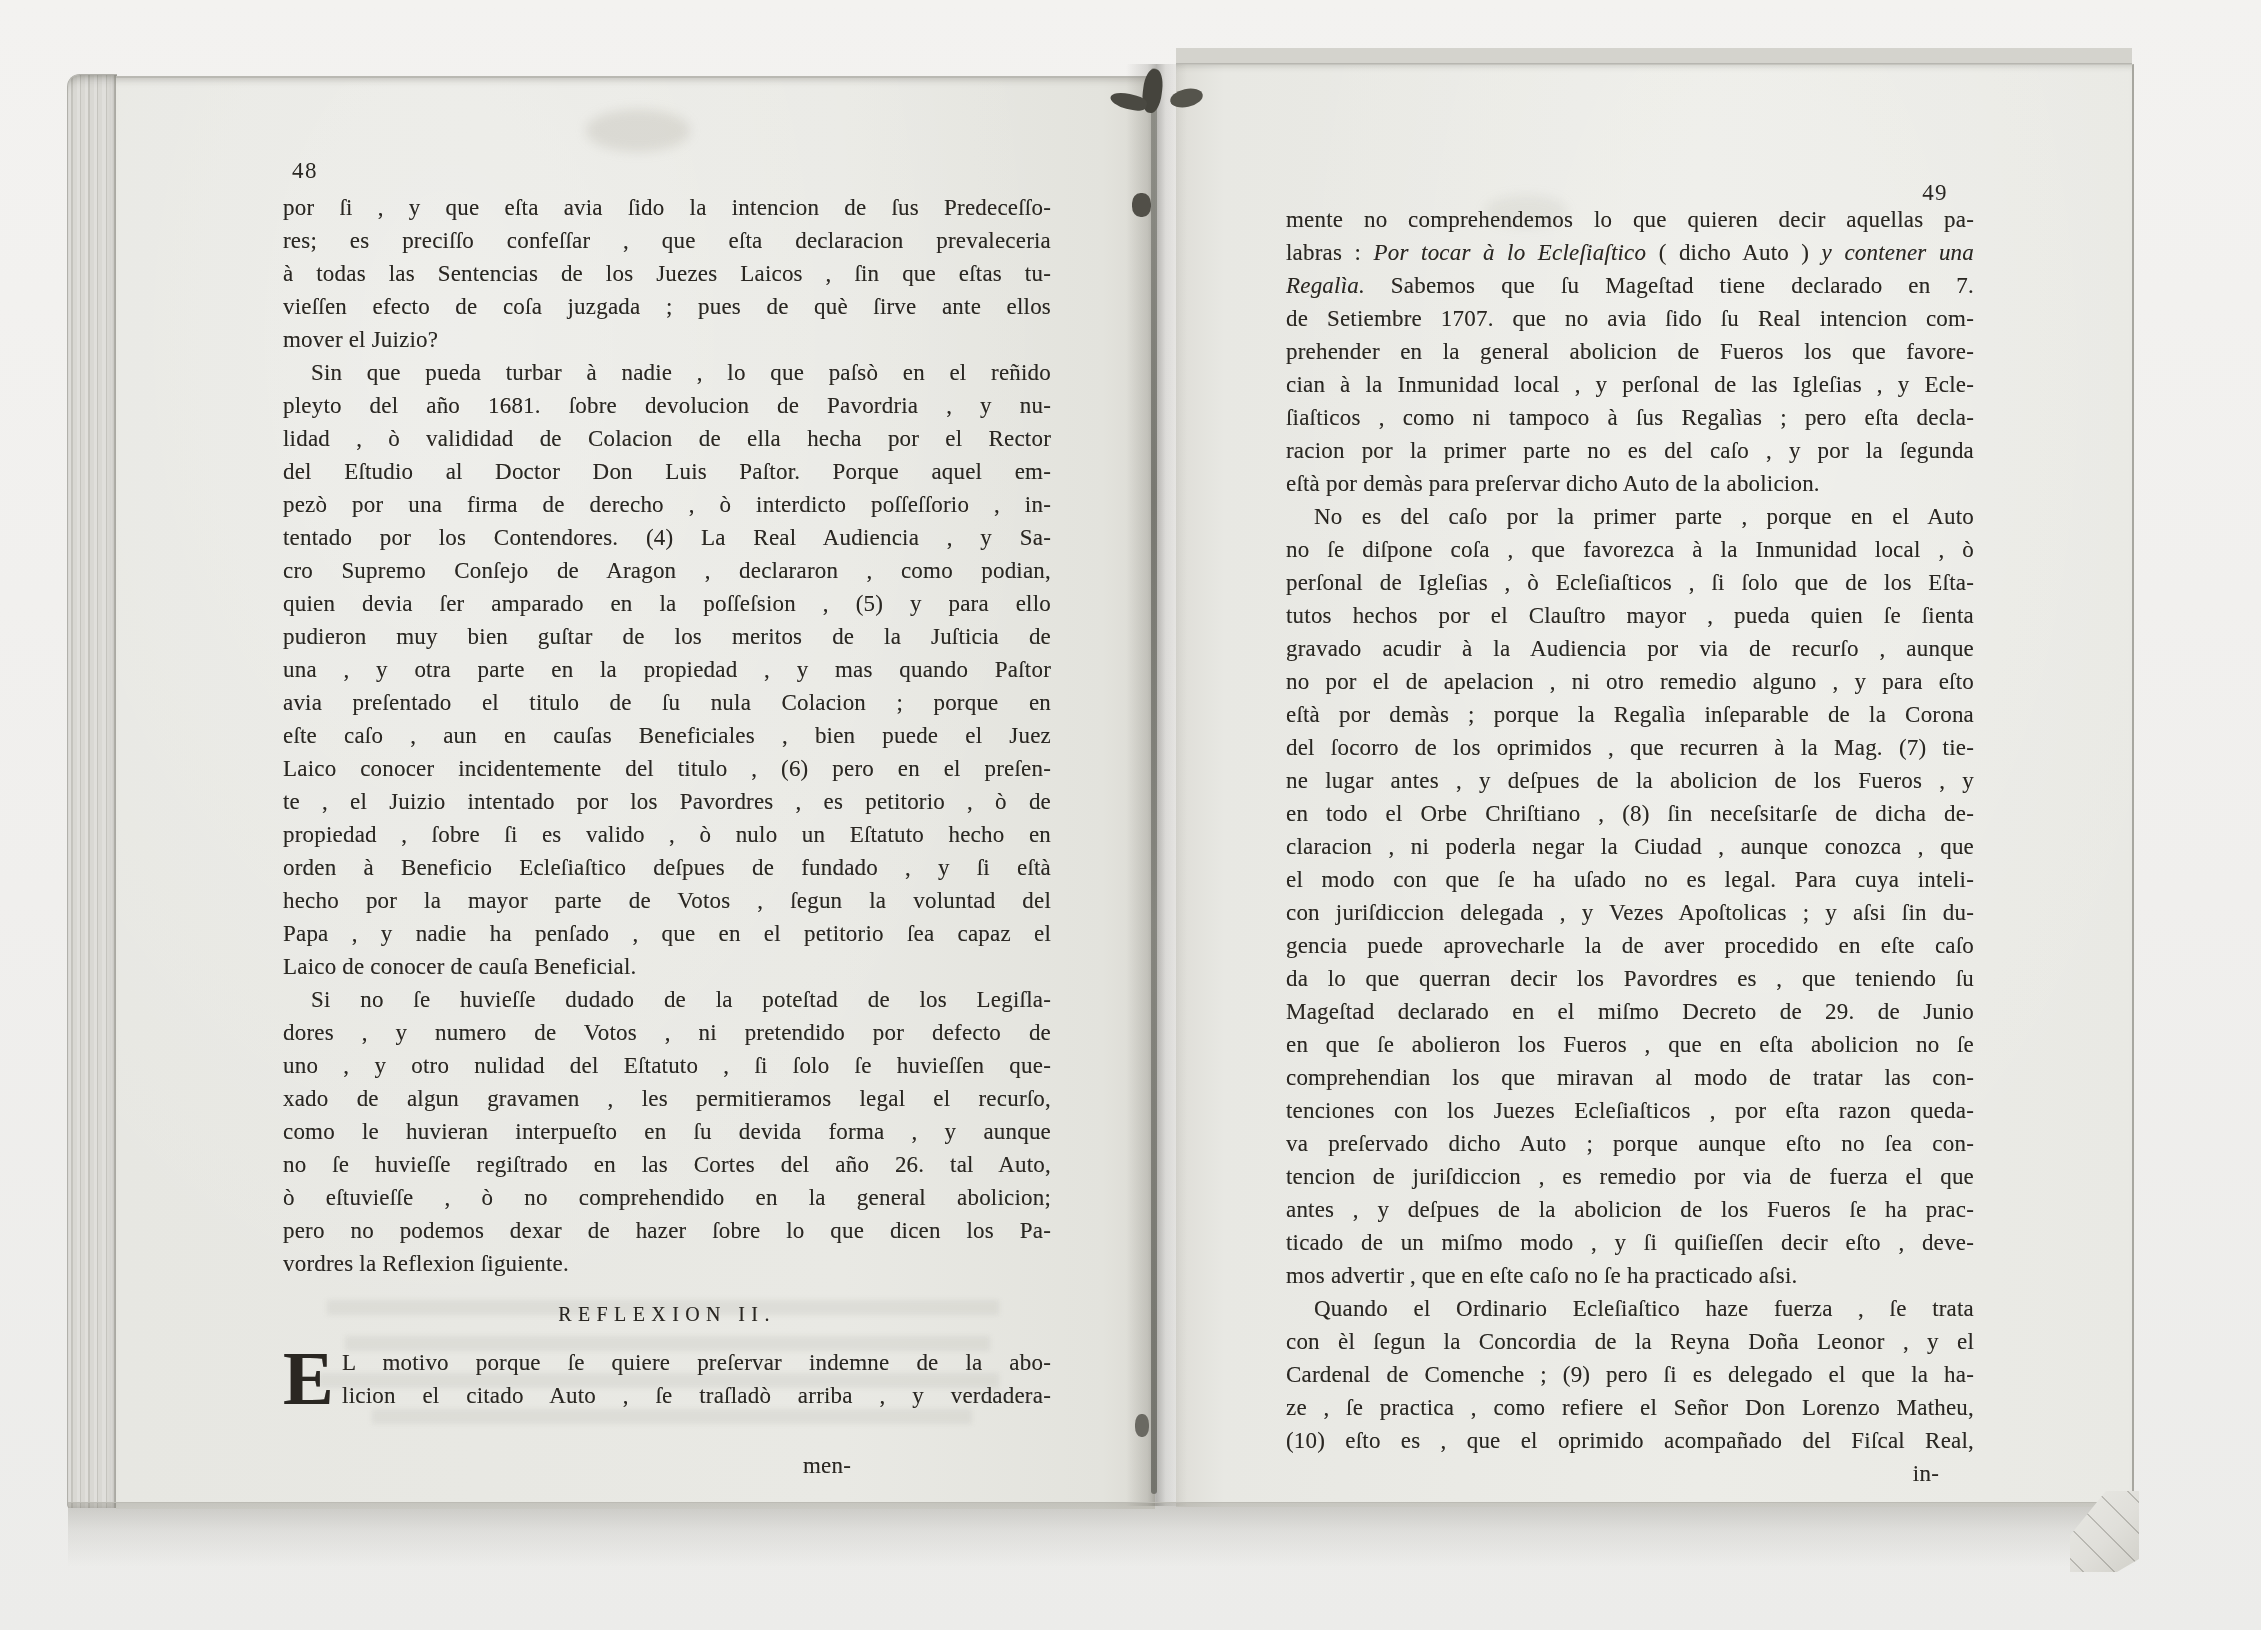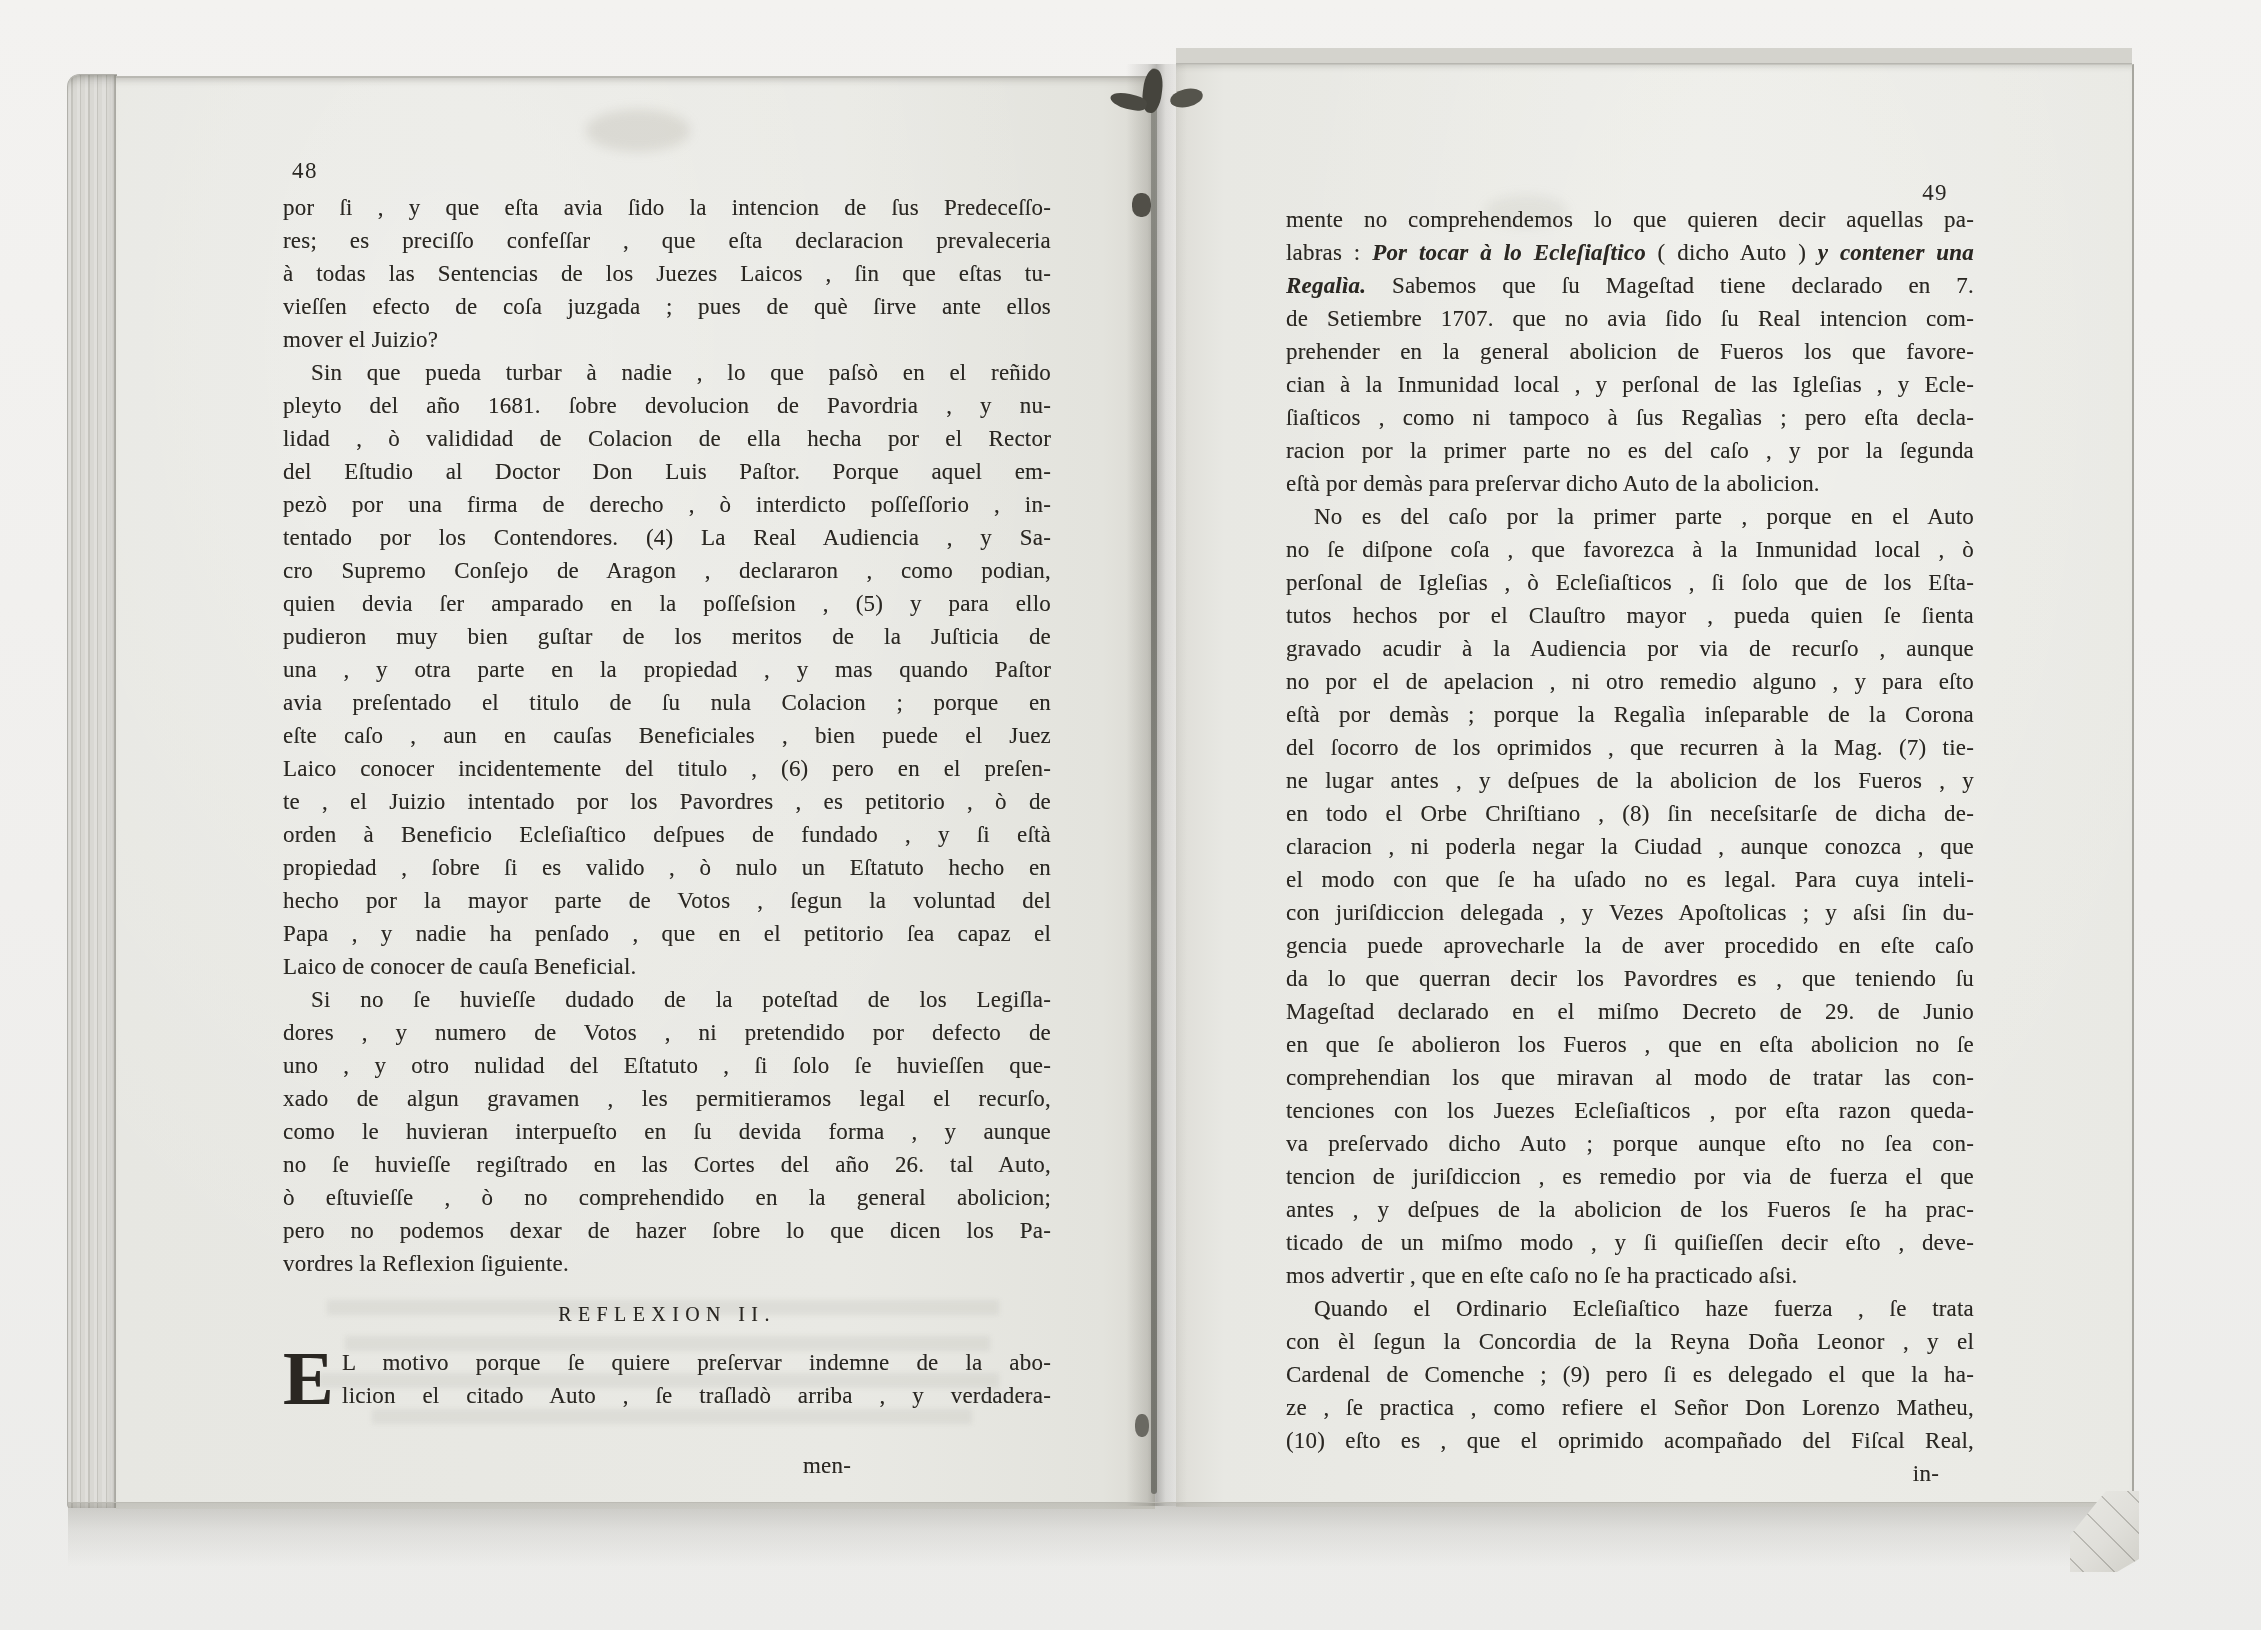--- a/index.html
+++ b/index.html
@@ -48,21 +48,21 @@
   .folio{position:absolute;font-size:23px;letter-spacing:1.4px;}
   .folio-left{left:292px;top:158px;}
   .folio-right{left:1260px;top:180px;width:688px;text-align:right;padding-right:8.2px;}
   .textblock{position:absolute;font-size:23px;line-height:33px;letter-spacing:0.2px;
     text-shadow:0 0 0.5px rgba(42,39,34,.35);}
   .text-left{left:283px;top:191px;width:768px;}
   .text-right{left:1286px;top:203px;width:688px;}
   .tline{text-align:justify;text-align-last:justify;}
   .tline.last{text-align-last:left;}
   .tline.indent{text-indent:28px;}
-  .it{font-style:italic;font-weight:bold;}
+  .it{font-style:italic;}
   .section-heading{margin:18px 0 15.4px;text-align:center;font-size:20px;letter-spacing:6.4px;}
   .dropcap{float:left;font-size:76px;line-height:58px;height:65px;padding:2.7px 8.2px 0 0;font-weight:bold;}
   .catchword{margin-top:0;}
   .catchword-left{text-align:right;padding-right:200px;margin-top:37px;}
   .catchword-right{text-align:right;padding-right:35px;}
 </style>
 </head>
 <body>
 
 <div class="photo">
@@ -106,22 +106,22 @@
         <div class="tline">pezò por una firma de derecho , ò interdicto poſſeſſorio , in-</div>
         <div class="tline">tentado por los Contendores. (4) La Real Audiencia , y Sa-</div>
         <div class="tline">cro Supremo Conſejo de Aragon , declararon , como podian,</div>
         <div class="tline">quien devia ſer amparado en la poſſeſsion , (5) y para ello</div>
         <div class="tline">pudieron muy bien guſtar de los meritos de la Juſticia de</div>
         <div class="tline">una , y otra parte en la propiedad , y mas quando Paſtor</div>
         <div class="tline">avia preſentado el titulo de ſu nula Colacion ; porque en</div>
         <div class="tline">eſte caſo , aun en cauſas Beneficiales , bien puede el Juez</div>
         <div class="tline">Laico conocer incidentemente del titulo , (6) pero en el preſen-</div>
         <div class="tline">te , el Juizio intentado por los Pavordres , es petitorio , ò de</div>
+        <div class="tline">propiedad , ſobre ſi es valido , ò nulo un Eſtatuto hecho en</div>
         <div class="tline">orden à Beneficio Ecleſiaſtico deſpues de fundado , y ſi eſtà</div>
-        <div class="tline">propiedad , ſobre ſi es valido , ò nulo un Eſtatuto hecho en</div>
         <div class="tline">hecho por la mayor parte de Votos , ſegun la voluntad del</div>
         <div class="tline">Papa , y nadie ha penſado , que en el petitorio ſea capaz el</div>
         <div class="tline last">Laico de conocer de cauſa Beneficial.</div>
       </div>
     <div>
         <div class="tline indent">Si no ſe huvieſſe dudado de la poteſtad de los Legiſla-</div>
         <div class="tline">dores , y numero de Votos , ni pretendido por defecto de</div>
         <div class="tline">uno , y otro nulidad del Eſtatuto , ſi ſolo ſe huvieſſen que-</div>
         <div class="tline">xado de algun gravamen , les permitieramos legal el recurſo,</div>
         <div class="tline">como le huvieran interpueſto en ſu devida forma , y aunque</div>

